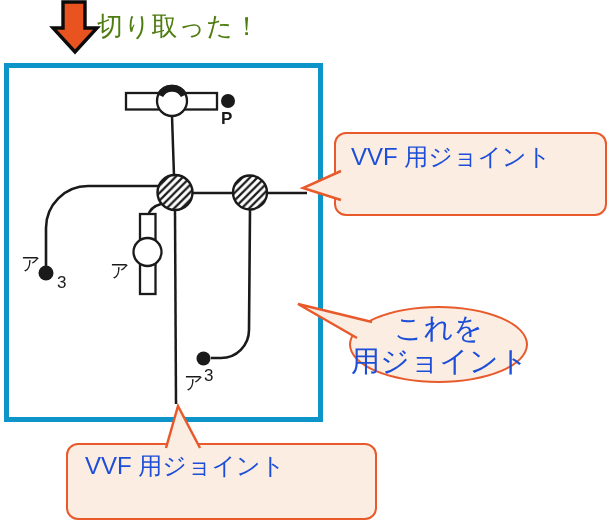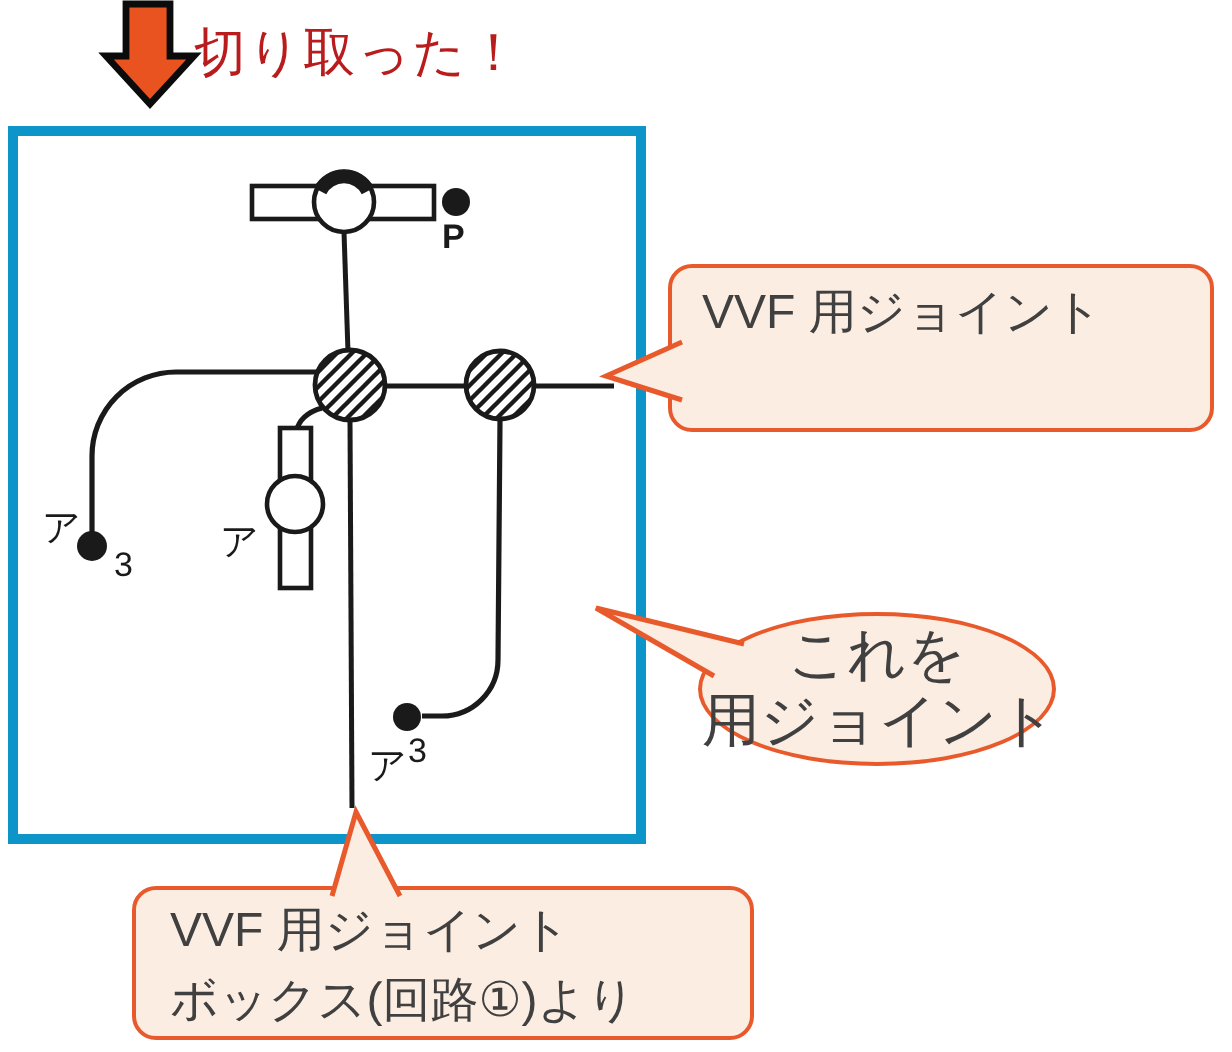--- a/index.html
+++ b/index.html
@@ -5,25 +5,25 @@
   html,body{margin:0;padding:0;background:#ffffff;}
   .stage{
     position:relative;width:616px;height:526px;background:#ffffff;overflow:hidden;
     font-family:"Liberation Sans","DejaVu Sans",sans-serif;color:#1a1a1a;
   }
   .layer{position:absolute;left:0;top:0;}
   #circuit-layer{z-index:1;}
   #tails-layer{z-index:3;pointer-events:none;}
   .caption{
     position:absolute;left:97px;top:9px;z-index:2;
-    font-size:26px;font-weight:500;letter-spacing:1px;color:#b91c1c;
+    font-size:26px;font-weight:500;letter-spacing:1px;color:#4d7c0f;
   }
   .bubble{
     position:absolute;z-index:2;box-sizing:border-box;
-    background:#FBEDE2;border:2.5px solid #E85A2B;color:#404040;
+    background:#FBEDE2;border:2.5px solid #E85A2B;color:#1d4ed8;
   }
   .bubble.rect{border-radius:12px;}
   .bubble.oval{border-radius:50%;text-align:center;}
   #callout-to{left:334px;top:132px;width:273px;height:84px;
     padding:5px 0 0 15px;font-size:24px;line-height:35px;}
   #callout-convert{left:349px;top:306px;width:179px;height:77px;
     padding-top:4px;font-size:29px;line-height:33px;}
   #callout-from{left:66px;top:443px;width:311px;height:77px;
     padding:3px 0 0 17px;font-size:24px;line-height:35px;}
   .bubble .ln{white-space:nowrap;}
@@ -88,21 +88,20 @@
     <div class="ln">VVF 用ジョイント</div>
   </div>
 
   <div class="bubble oval" id="callout-convert">
     <div class="ln">これを</div>
     <div class="ln">用ジョイント</div>
   </div>
 
   <div class="bubble rect" id="callout-from">
     <div class="ln">VVF 用ジョイント</div>
-    <div class="ln">ボックス(回路①)より</div>
   </div>
 
   <svg id="tails-layer" class="layer" width="616" height="526" viewBox="0 0 616 526">
     <path d="M341,171 L303,188 L341,200" fill="#FBEDE2" stroke="#E85A2B" stroke-width="2.5" stroke-linecap="butt"></path>
     <path d="M372,322 L298,304 L357,338" fill="#FBEDE2" stroke="#E85A2B" stroke-width="2.5" stroke-linecap="butt"></path>
     <path d="M166,448 L178,406 L200,448" fill="#FBEDE2" stroke="#E85A2B" stroke-width="2.5" stroke-linecap="butt"></path>
   </svg>
 
 </div>
 

